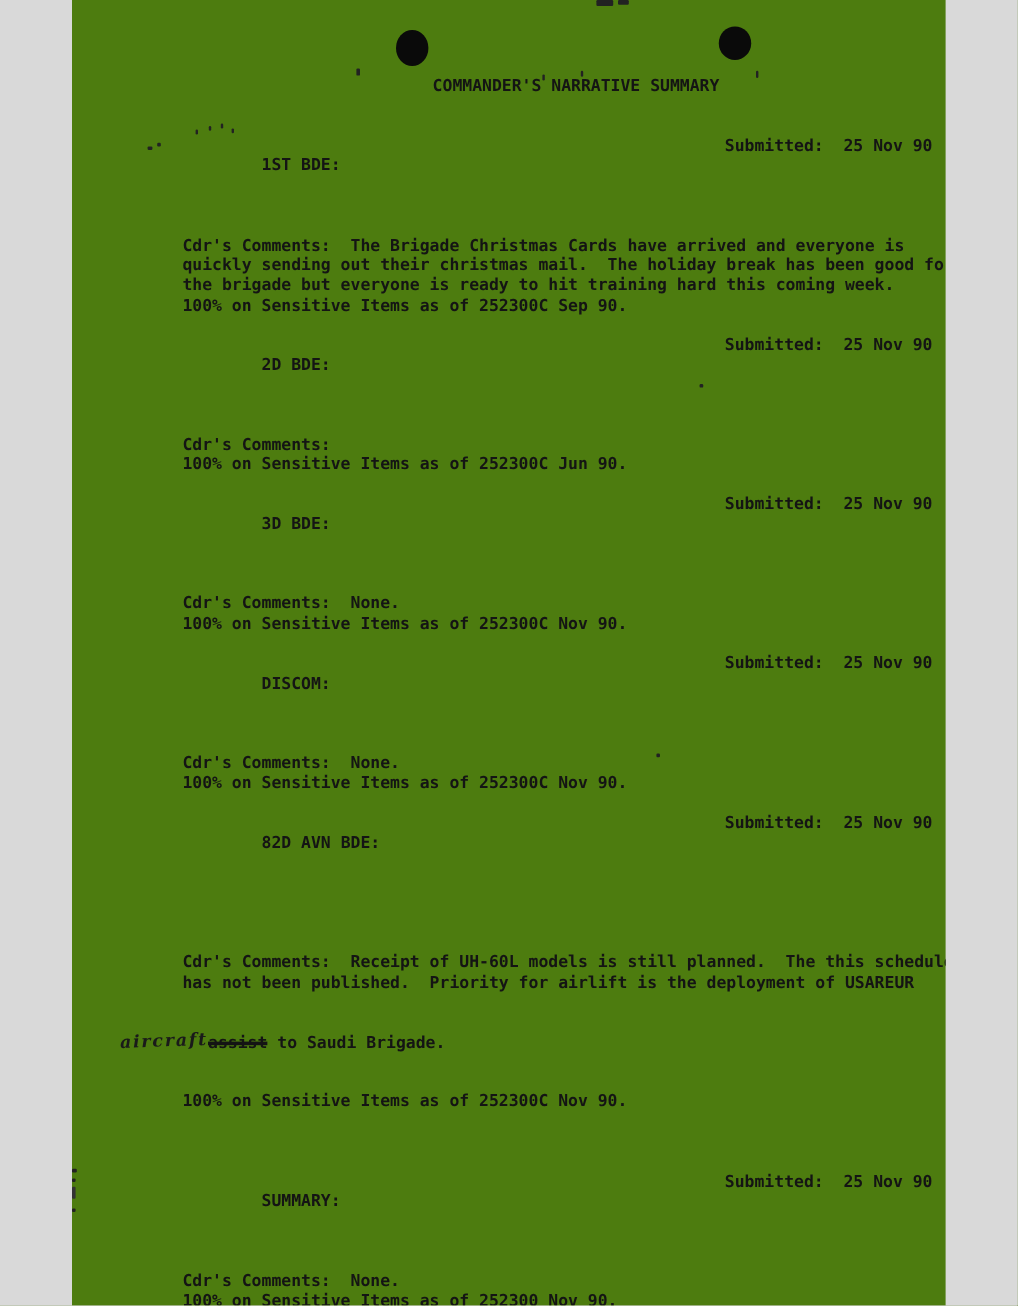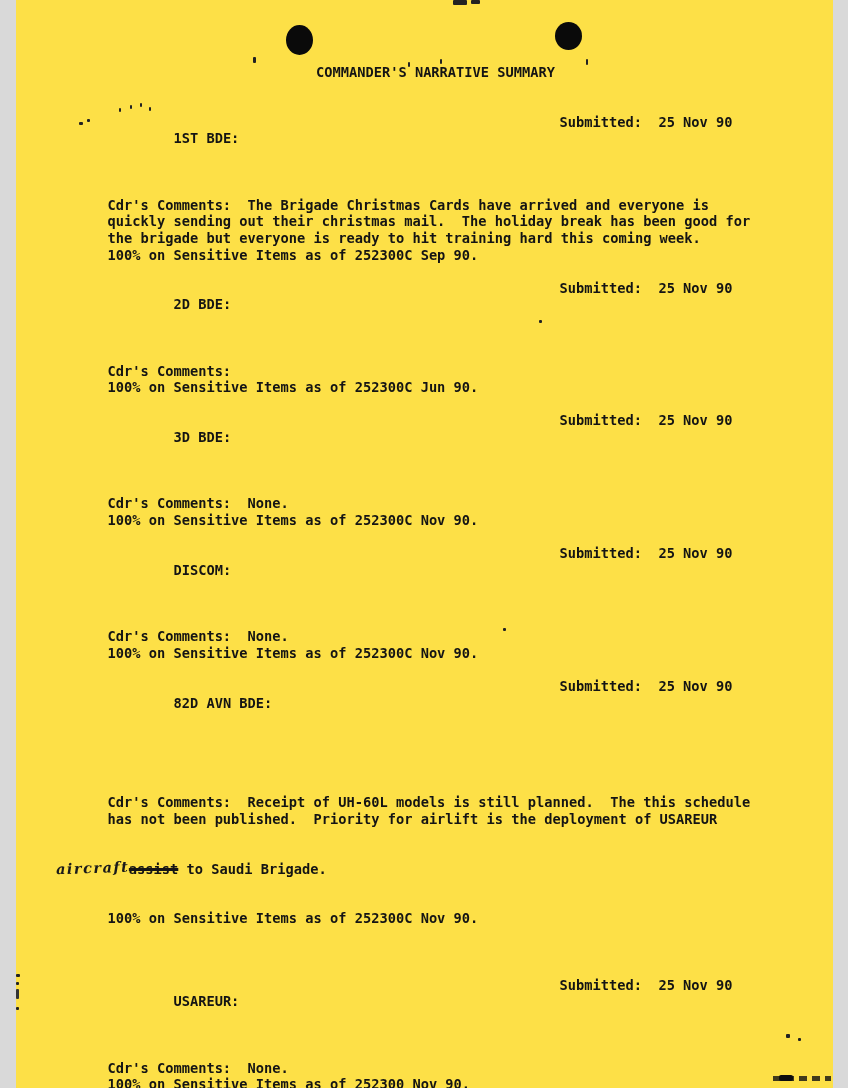--- a/index.html
+++ b/index.html
@@ -1,20 +1,20 @@
 <!DOCTYPE html>
 <html><head>
 <meta charset="utf-8">
 <style>
   html,body { margin:0; padding:0; background:#d9d9d9; }
   .page {
     position:relative;
-    width:817px; height:1088px;
+    width:728px; height:1088px;
     margin:0 auto;
-    background:#fde047;
+    background:#4d7c0f;
     overflow:hidden;
     color:#141414;
     text-decoration:underline;
   }
   .doc {
     position:absolute;
     left:92px; top:64px; width:656px;
     font-family:"DejaVu Sans Mono","Liberation Mono",monospace;
     font-weight:700;
     font-size:13.7px;
@@ -153,21 +153,21 @@
       <div class="comments">
         <div>Cdr's Comments:  Receipt of UH-60L models is still planned.  The this schedule
 has not been published.  Priority for airlift is the deployment of USAREUR</div>
         <div class="annot-line"><span class="handwritten">aircraft</span><span class="struck">assist</span><span> to Saudi Brigade.</span></div>
         <div>100% on Sensitive Items as of 252300C Nov 90.</div>
       </div>
     </div>
 
     <div class="section">
       <div class="sec-header">
-        <span>USAREUR:</span>
+        <span>SUMMARY:</span>
         <span class="submitted">Submitted:  25 Nov 90</span>
       </div>
       <div class="comments">Cdr's Comments:  None.
 100% on Sensitive Items as of 252300 Nov 90.</div>
     </div>
 
   </div>
 </div>
 
 </body></html>

